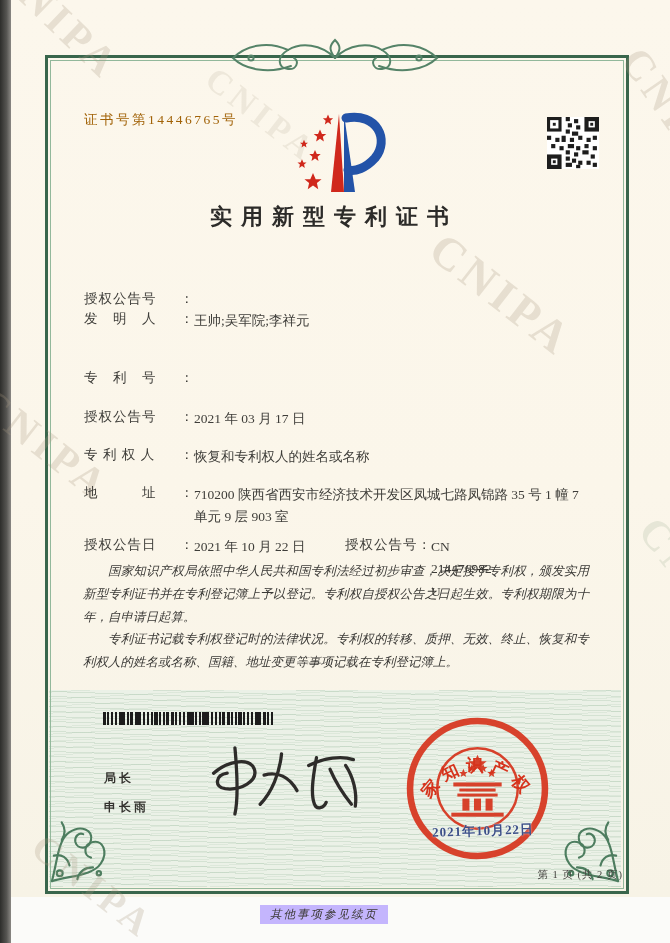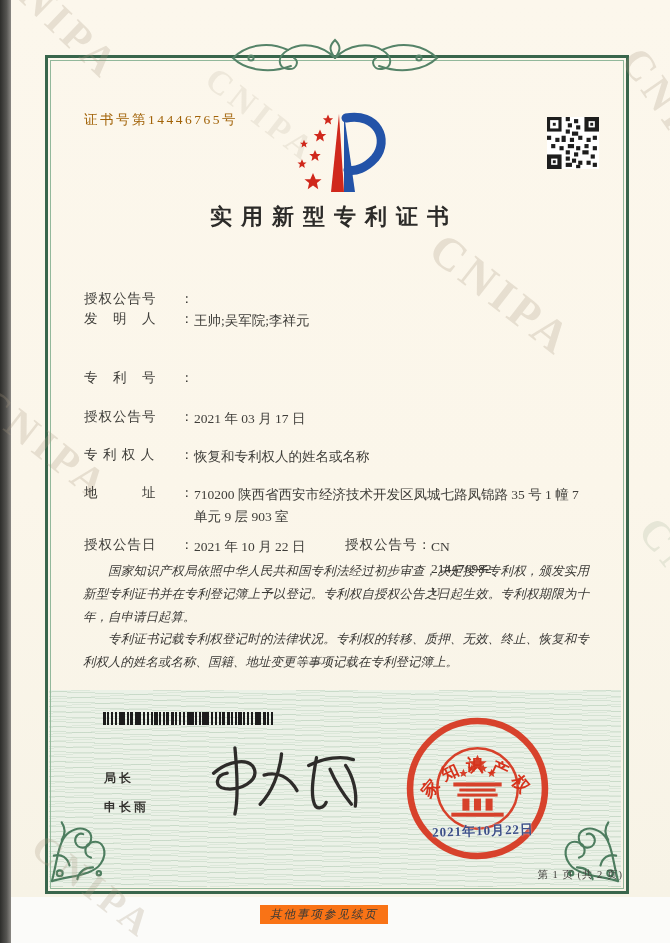--- a/index.html
+++ b/index.html
@@ -37,21 +37,21 @@
                      repeating-linear-gradient(90deg,#1c1c1c 0 3px,transparent 3px 17px);}
   .director{position:absolute;left:104px;top:764px;font-size:12px;font-weight:bold;
     color:#34332f;line-height:29px;letter-spacing:3px;font-family:"Liberation Sans",sans-serif;}
   .sig{position:absolute;left:200px;top:736px;}
   .seal{position:absolute;left:405px;top:716px;}
   .seal-date{position:absolute;left:413px;top:822px;width:140px;text-align:center;
     font-size:13px;font-weight:bold;color:#3b4f88;letter-spacing:1px;transform:rotate(-2deg);
     text-shadow:0 0 2px rgba(255,255,255,0.8);}
   .page-no{position:absolute;left:45px;top:868px;width:578px;text-align:right;
     font-size:10.5px;color:#44433f;letter-spacing:1px;}
-  .note{position:absolute;left:260px;top:905px;padding:2px 10px;background:#f97316;
+  .note{position:absolute;left:260px;top:905px;padding:2px 10px;background:#c4b5fd;
     font-size:11.5px;color:#3c3a36;font-style:italic;letter-spacing:2px;}
   .top-orn{position:absolute;left:225px;top:36px;}
   .corner-l{position:absolute;left:48px;top:797px;}
   .corner-r{position:absolute;left:534px;top:797px;transform:scaleX(-1);}
   .logo{position:absolute;left:293px;top:106px;}
   .qr{position:absolute;left:547px;top:117px;}
 </style>
 </head>
 <body>
 

